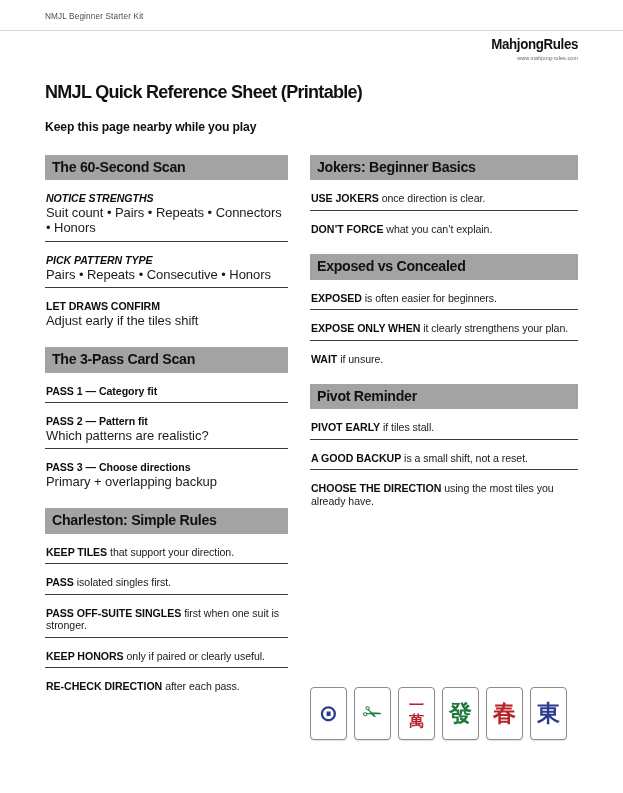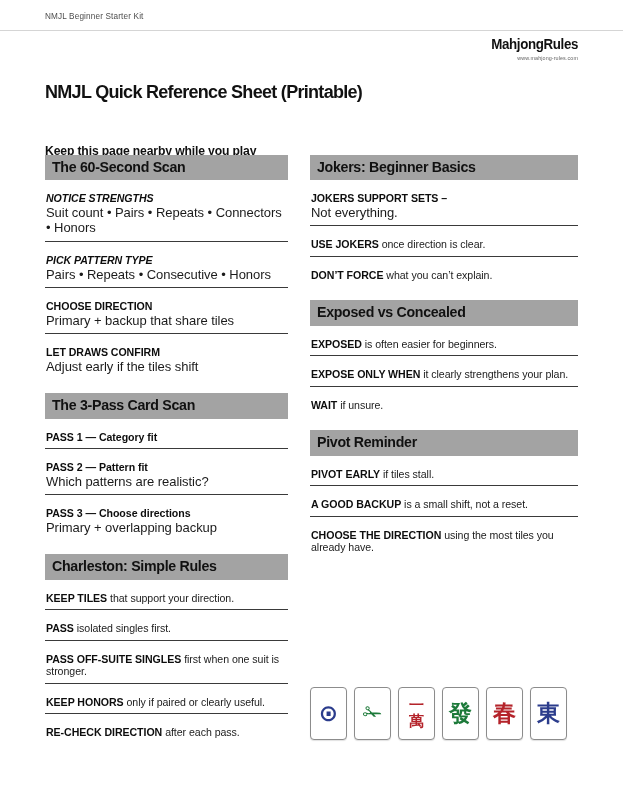--- a/index.html
+++ b/index.html
@@ -84,21 +84,20 @@
   }
   .subtitle {
     position: absolute;
     left: 45px;
     top: 120px;
     font-size: 12.2px;
     font-weight: 700;
     letter-spacing: -0.15px;
     color: #111111;
     white-space: nowrap;
-    margin-top: 24px;
   }
 
   
   .columns {
     position: absolute;
     left: 45px;
     top: 155px;
     width: 533px;
   }
   .col {
@@ -210,24 +209,20 @@
           <div class="items">
             <div class="item">
               <div class="item-line"><span class="item-lead upper-italic">NOTICE STRENGTHS</span></div>
               <div class="item-body">Suit count • Pairs • Repeats • Connectors • Honors</div>
             </div>
             <div class="item">
               <div class="item-line"><span class="item-lead upper-italic">PICK PATTERN TYPE</span></div>
               <div class="item-body">Pairs • Repeats • Consecutive • Honors</div>
             </div>
             <div class="item">
-              <div class="item-line"><span class="item-lead">CHOOSE DIRECTION</span></div>
-              <div class="item-body">Primary + backup that share tiles</div>
-            </div>
-            <div class="item">
               <div class="item-line"><span class="item-lead">LET DRAWS CONFIRM</span></div>
               <div class="item-body">Adjust early if the tiles shift</div>
             </div>
           </div>
         </div>
         <div class="section">
           <div class="section-head">The 3-Pass Card Scan</div>
           <div class="items">
             <div class="item">
               <div class="item-line"><span class="item-lead">PASS 1 — Category fit</span></div>
@@ -260,24 +255,20 @@
             <div class="item">
               <div class="item-line"><span class="item-lead">RE-CHECK DIRECTION</span><span class="item-inline-body"> after each pass.</span></div>
             </div>
           </div>
         </div>
       </div>
     <div class="col col-right" id="col-right">
         <div class="section">
           <div class="section-head">Jokers: Beginner Basics</div>
           <div class="items">
-            <div class="item">
-              <div class="item-line"><span class="item-lead">JOKERS SUPPORT SETS –</span></div>
-              <div class="item-body">Not everything.</div>
-            </div>
             <div class="item">
               <div class="item-line"><span class="item-lead">USE JOKERS</span><span class="item-inline-body"> once direction is clear.</span></div>
             </div>
             <div class="item">
               <div class="item-line"><span class="item-lead">DON’T FORCE</span><span class="item-inline-body"> what you can’t explain.</span></div>
             </div>
           </div>
         </div>
         <div class="section">
           <div class="section-head">Exposed vs Concealed</div>

